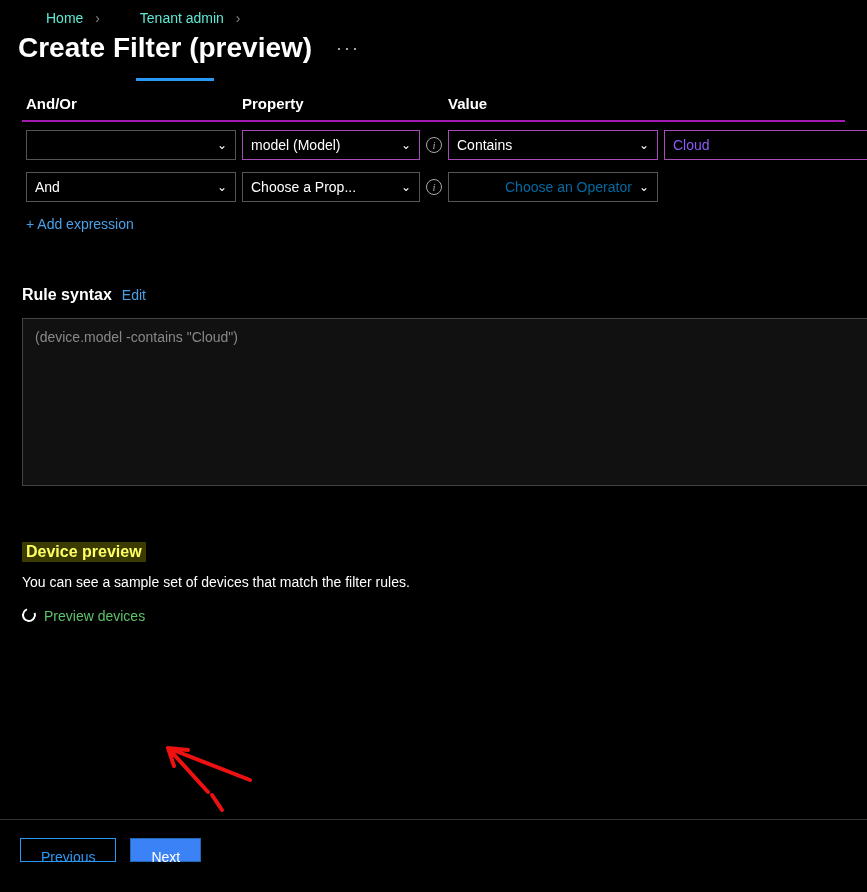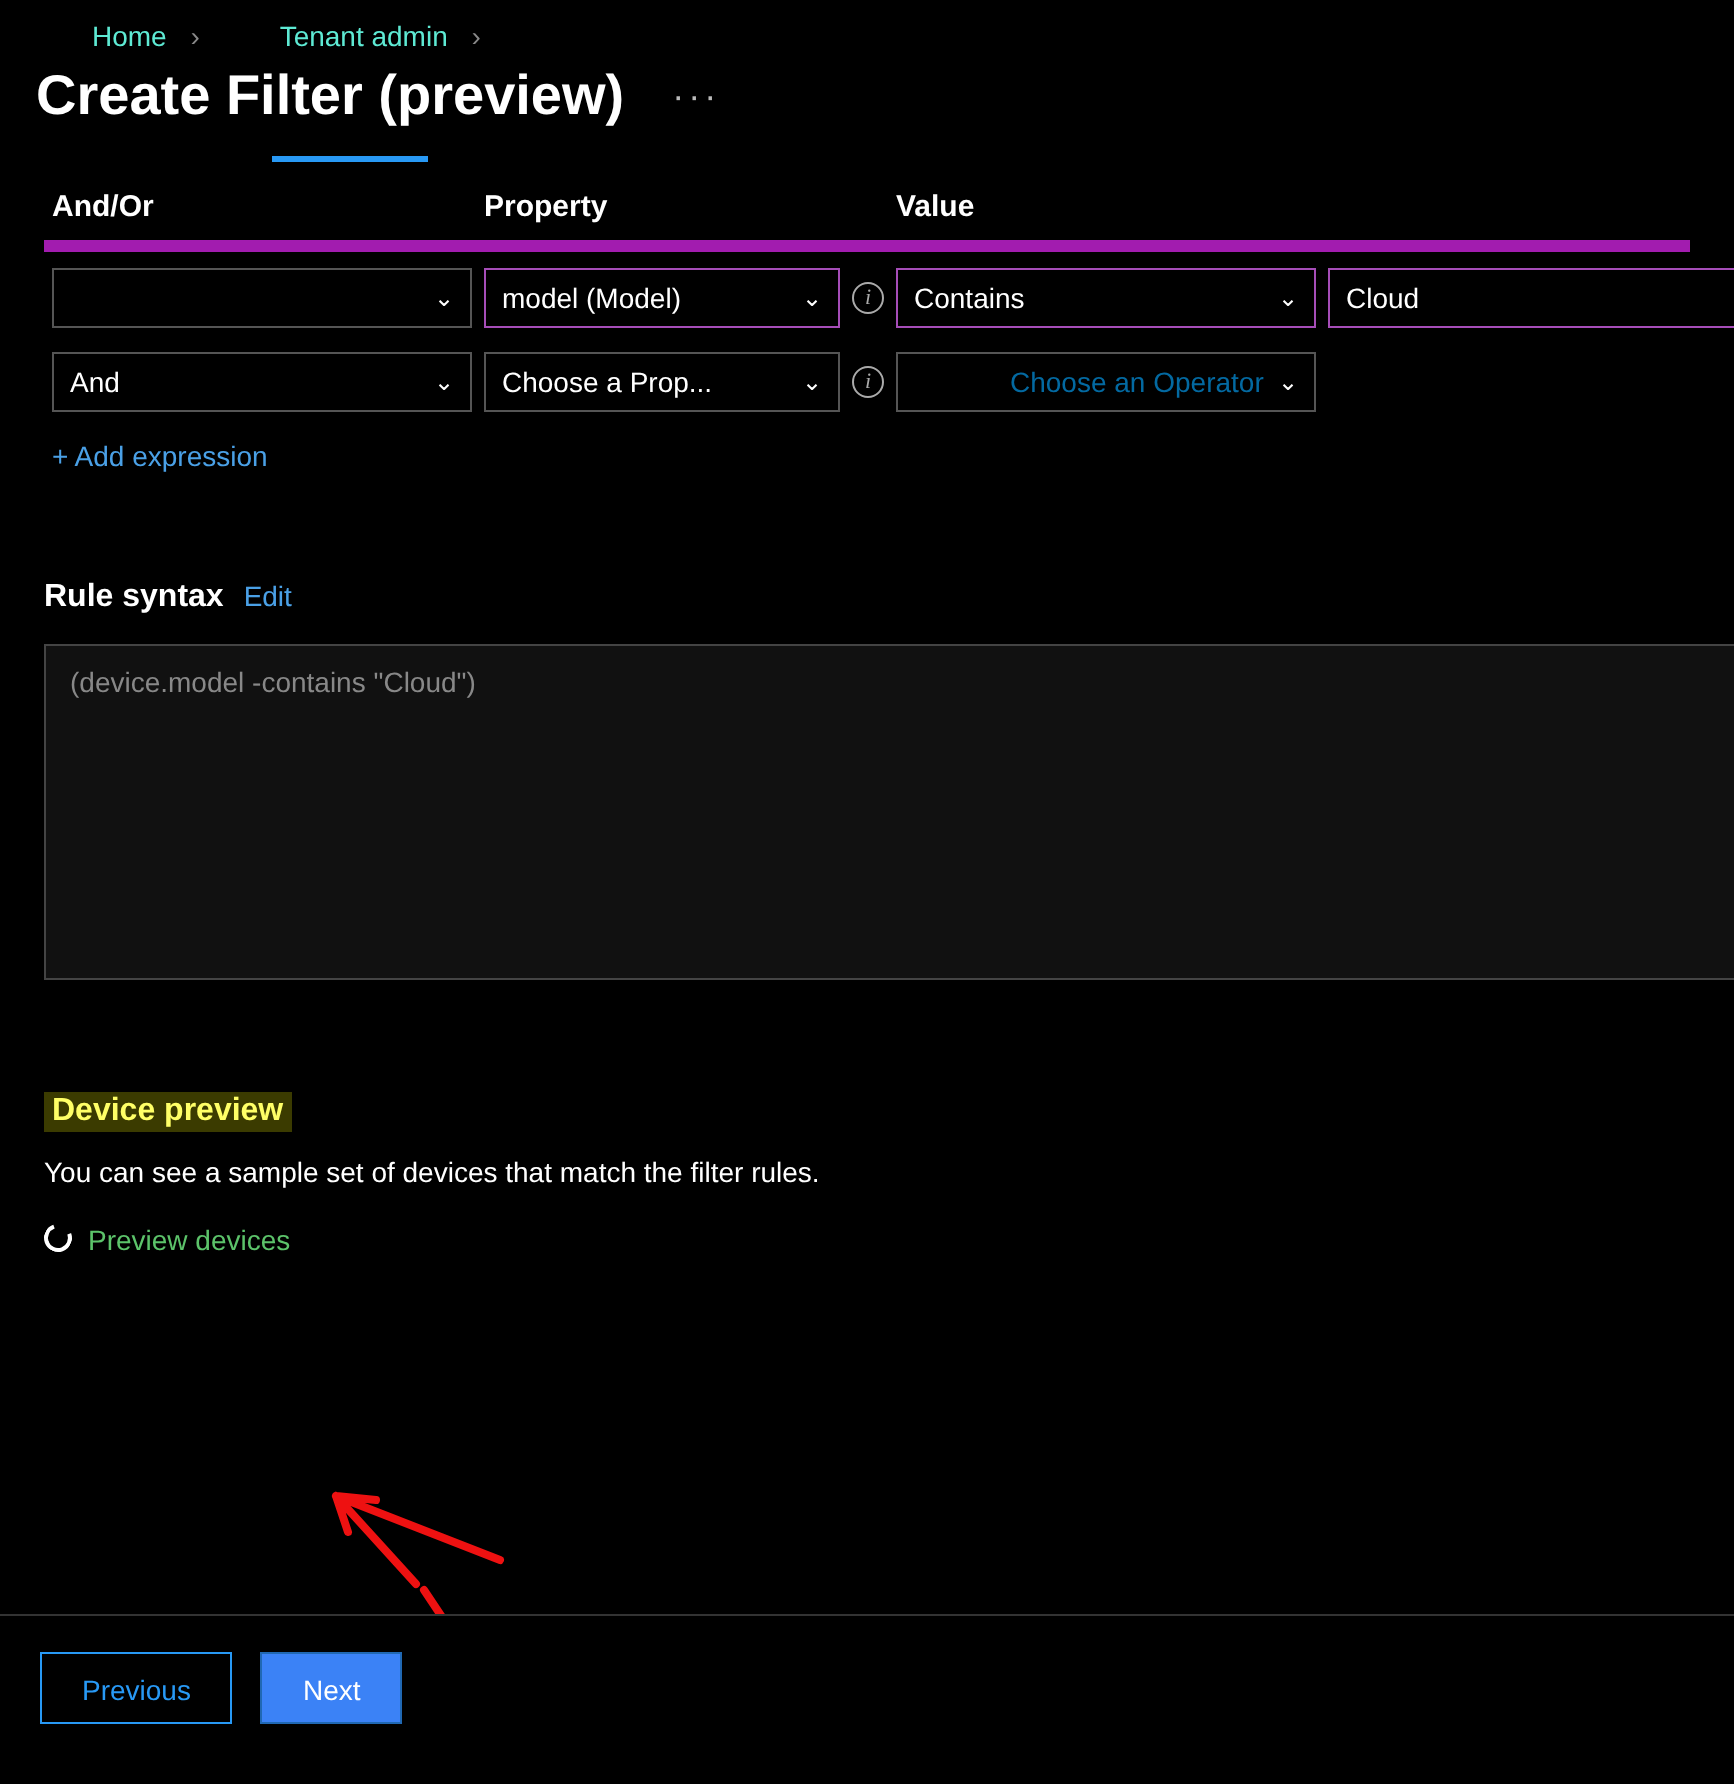--- a/index.html
+++ b/index.html
@@ -32,40 +32,40 @@
     .desc { font-size: 14px; margin-bottom: 26px; }
     .desc a { color: #4aa0e6; text-decoration: none; }
     .ext-icon { font-size: 12px; margin-left: 2px; color: #4aa0e6; }
     .rule-head, .rule-row {
       display: grid;
       grid-template-columns: 210px 200px 210px 210px;
       gap: 6px;
       align-items: center;
       padding-left: 4px;
     }
-    .rule-head { font-weight: 600; font-size: 15px; padding-bottom: 8px; border-bottom: 6px solid #a21caf; }
+    .rule-head { font-weight: 600; font-size: 15px; padding-bottom: 8px; border-bottom: 2px solid #a21caf; }
     .rule-row { padding-top: 8px; padding-bottom: 4px; }
 
     .combo, .txt-input {
       height: 30px;
       background: #000;
       border: 1px solid #555;
       color: #fff;
       display: flex; align-items: center; justify-content: space-between;
       padding: 0 8px;
       font-size: 14px;
       cursor: pointer;
       white-space: nowrap; overflow: hidden; text-overflow: ellipsis;
     }
     .combo.purple, .txt-input.purple { border-color: #a64db8; }
     .combo .chev-down { font-size: 12px; color: #fff; margin-left: 6px; }
     .combo .val { overflow: hidden; text-overflow: ellipsis; white-space: nowrap; }
     .combo .placeholder { color: #0369a1; margin-left: 48px; }
     .txt-input input {
-      background: transparent; border: none; color: #ffffff; width: 100%; font-size: 14px; outline: none;
+      background: transparent; border: none; color: #8b5cf6; width: 100%; font-size: 14px; outline: none;
     }
     .prop-cell { display: flex; align-items: center; gap: 6px; }
     .info-icon {
       width: 16px; height: 16px; border: 1px solid #aaa; border-radius: 50%;
       display: inline-flex; align-items: center; justify-content: center;
       font-size: 11px; color: #aaa; font-style: italic; font-family: serif;
     }
 
     .add-expr { color: #4aa0e6; font-size: 14px; padding: 10px 0 0 4px; cursor: pointer; }
 
@@ -96,21 +96,21 @@
     }
 
     .footer {
       position: absolute; bottom: 0; left: 0; right: 0;
       border-top: 1px solid #333;
       padding: 18px 20px 30px 20px;
       display: flex; gap: 14px;
       background: #000;
     }
     .btn {
-      height: 36px; padding: 10px 20px; font-size: 14px; cursor: pointer;
+      height: 24px; padding: 10px 20px; font-size: 14px; cursor: pointer;
       border: 1px solid #2899f5; background: transparent; color: #2899f5;
     }
     .btn.primary { background: #3b82f6; color: #fff; border-color: #2068b3; }
 
     .arrow-annot {
       position: absolute; left: 150px; top: 740px; pointer-events: none;
     }
   </style>
 </head>
 <body>

